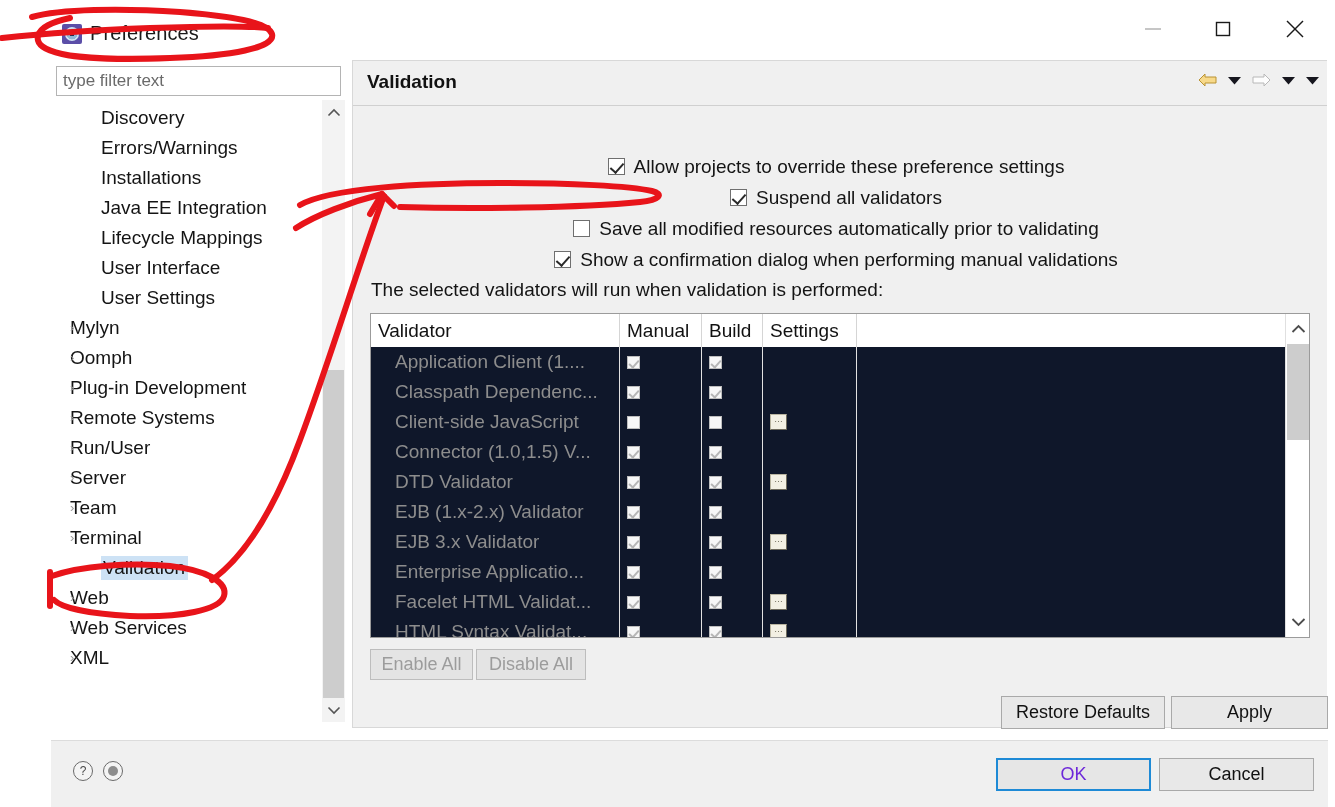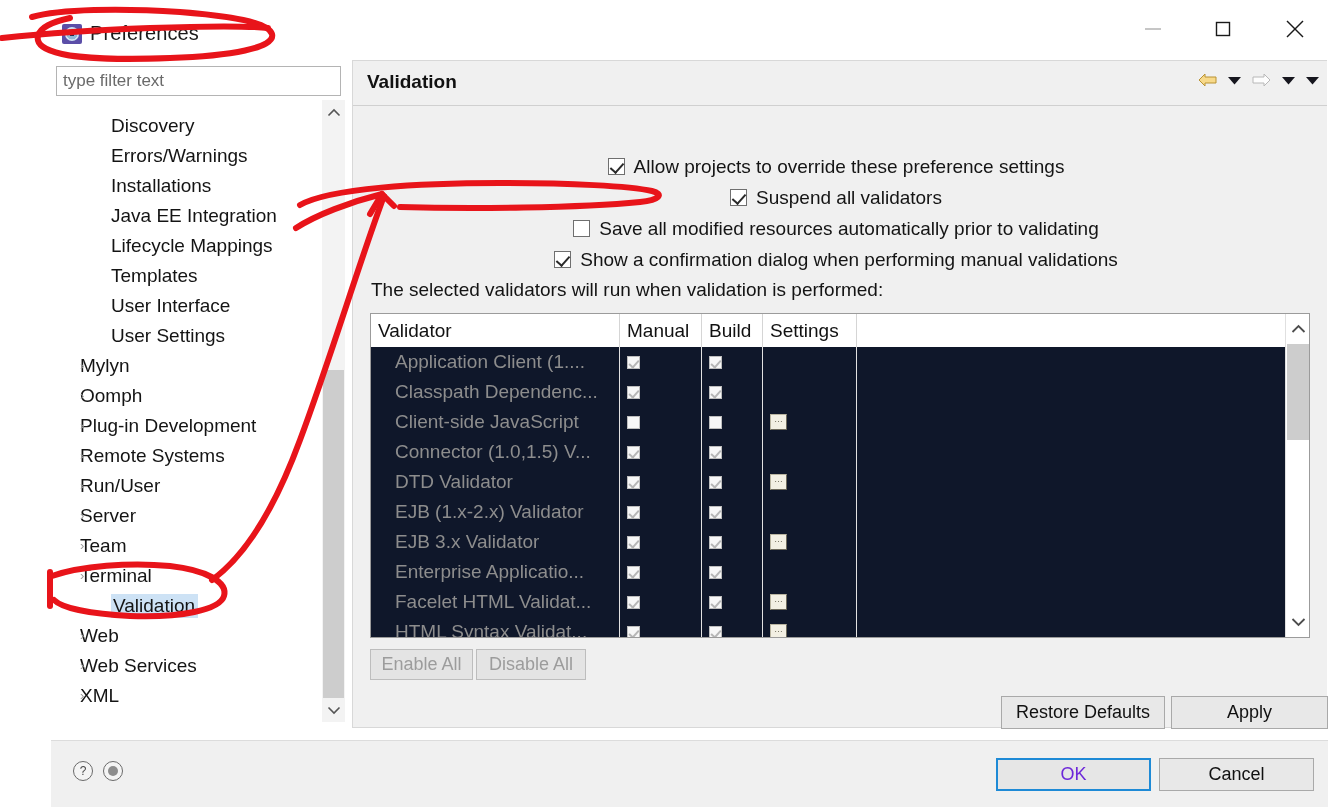--- a/index.html
+++ b/index.html
@@ -60,22 +60,22 @@
   #filter-box {
     position: absolute; left: 5px; top: 6px; width: 285px; height: 30px;
     border: 1px solid #b4b4b4; background: #ffffff;
     font-size: 17px; color: #6a6a6a;
     padding: 0 6px; outline: none;
     font-family: "Liberation Sans", sans-serif;
   }
   #filter-box::placeholder { color: #6a6a6a; opacity: 1; }
 
   #tree-wrap {
-    position: absolute; left: 11px; top: 40px; width: 285px; height: 622px;
-    background: #ffffff; overflow: hidden; margin-top: 8px;
+    position: absolute; left: 1px; top: 40px; width: 285px; height: 622px;
+    background: #ffffff; overflow: hidden;
   }
   #tree-list {
     position: absolute; left: 0; top: 0; width: 262px;
     padding-top: 3px;
   }
   .tree-item {
     position: relative; height: 30px; line-height: 30px;
     font-size: 19px; color: #141414; white-space: nowrap;
     padding-left: 18px;
   }
@@ -292,21 +292,20 @@
   <div id="sidebar">
     <input id="filter-box" type="text" placeholder="type filter text" style="">
 
     <div id="tree-wrap">
       <div id="tree-list">
           <div class="tree-item leaf"><span class="lbl">Discovery</span></div>
           <div class="tree-item leaf"><span class="lbl">Errors/Warnings</span></div>
           <div class="tree-item leaf"><span class="lbl">Installations</span></div>
           <div class="tree-item leaf"><span class="lbl">Java EE Integration</span></div>
           <div class="tree-item leaf"><span class="lbl">Lifecycle Mappings</span></div>
-          <div class="tree-item leaf"><span class="lbl">Templates</span></div>
           <div class="tree-item leaf"><span class="lbl">User Interface</span></div>
           <div class="tree-item leaf"><span class="lbl">User Settings</span></div>
           <div class="tree-item"><span class="arrow">›</span><span class="lbl">Mylyn</span></div>
           <div class="tree-item"><span class="arrow">›</span><span class="lbl">Oomph</span></div>
           <div class="tree-item"><span class="arrow">›</span><span class="lbl">Plug-in Development</span></div>
           <div class="tree-item"><span class="arrow">›</span><span class="lbl">Remote Systems</span></div>
           <div class="tree-item"><span class="arrow">›</span><span class="lbl">Run/User</span></div>
           <div class="tree-item"><span class="arrow">›</span><span class="lbl">Server</span></div>
           <div class="tree-item"><span class="arrow">›</span><span class="lbl">Team</span></div>
           <div class="tree-item"><span class="arrow">›</span><span class="lbl">Terminal</span></div>

